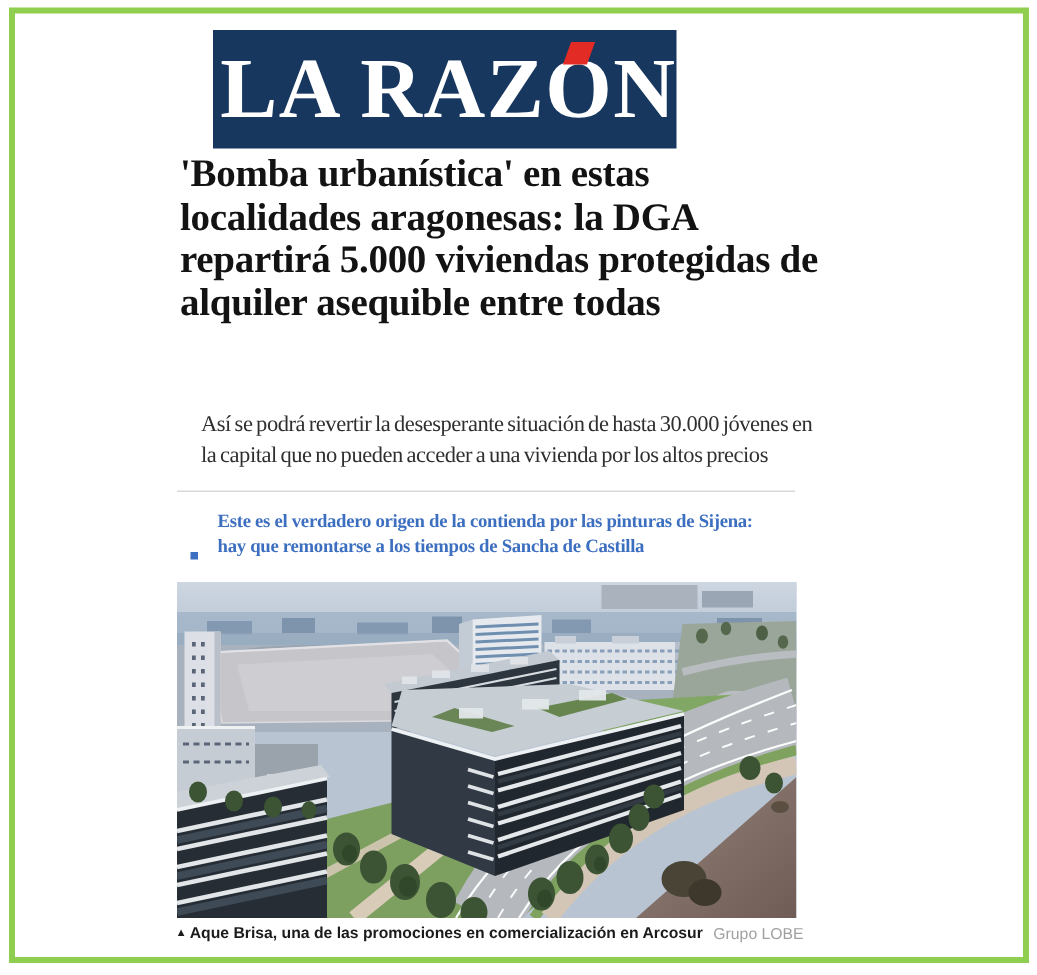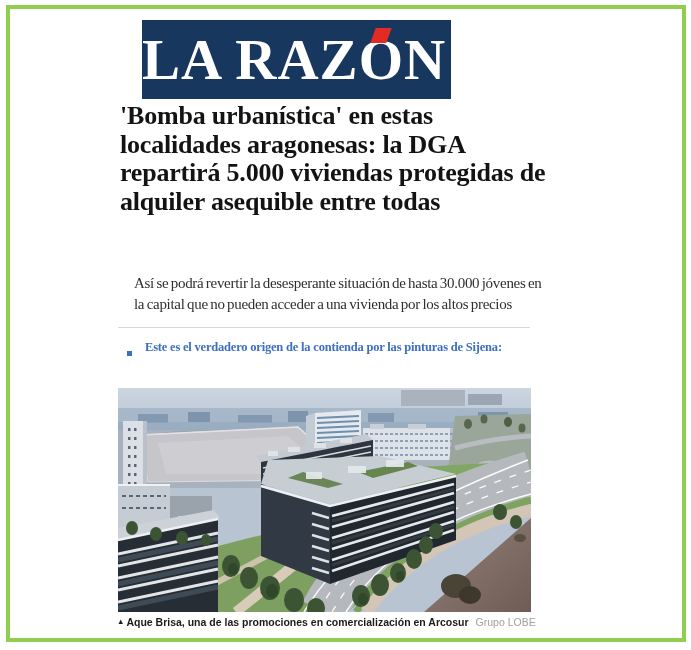--- a/index.html
+++ b/index.html
@@ -7,21 +7,21 @@
     width:691px;height:650px;position:relative;background:#ffffff;
     font-family:"Liberation Sans", sans-serif;overflow:hidden;
   }
   .frame{
     position:absolute;left:6px;top:5px;width:672px;height:629px;
     border:4px solid #8fce4e;pointer-events:none;
   }
   
   .masthead{
     position:absolute;left:142px;top:20px;width:309px;height:79px;
-    background:#17375f;display:flex;align-items:center;justify-content:flex-start;
+    background:#17375f;display:flex;align-items:center;justify-content:flex-end;
     cursor:pointer;
   }
   .logo-text{
     font-family:"Liberation Serif", serif;font-weight:700;color:#ffffff;
     font-size:57px;letter-spacing:1px;line-height:1;white-space:nowrap;
   }
   .logo-o{position:relative;display:inline-block;}
   .logo-o .accent{
     position:absolute;left:32%;top:-3px;width:16px;height:15px;
     background:#e22b25;transform:skewX(-20deg);display:block;
@@ -85,20 +85,21 @@
 <h1 class="headline">'Bomba urbanística' en estas localidades aragonesas: la DGA repartirá 5.000 viviendas protegidas de alquiler asequible entre todas</h1>
 
 <p class="sub">Así se podrá revertir la desesperante situación de hasta 30.000 jóvenes en la capital que no pueden acceder a una vivienda por los altos precios</p>
 
 <hr class="divider">
 
 <div class="related">
   <span class="bullet"></span>
   <a href="#">
     <span>Este es el verdadero origen de la contienda por las pinturas de Sijena:</span>
+    <span>hay que remontarse a los tiempos de Sancha de Castilla</span>
   </a>
 </div>
 
 <figure class="photo">
   <svg viewBox="0 0 413 224" preserveAspectRatio="none">
     <defs>
       <linearGradient id="skyGrad" x1="0" y1="0" x2="0" y2="1">
         <stop offset="0" stop-color="#cdd6e1"></stop>
         <stop offset="1" stop-color="#aebdcd"></stop>
       </linearGradient>

